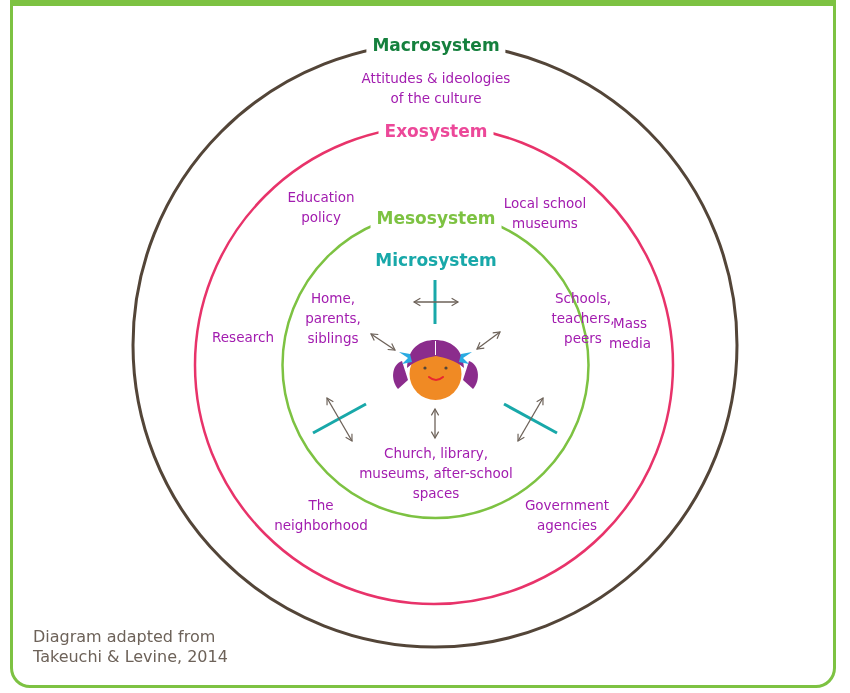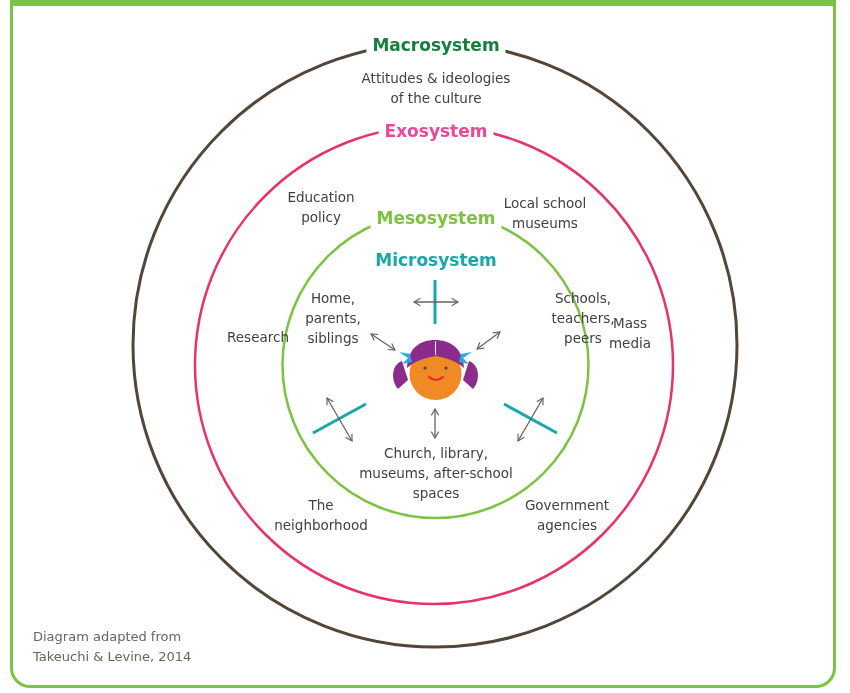--- a/index.html
+++ b/index.html
@@ -2,31 +2,31 @@
 <html><head>
   <meta charset="utf-8">
   <style>
     html, body { margin: 0; padding: 0; background: #ffffff; }
     body { width: 850px; height: 693px; position: relative; overflow: hidden;
            font-family: "DejaVu Sans", "Liberation Sans", sans-serif; }
     #frame { position: absolute; left: 10px; top: 0; width: 826px; height: 688px;
              border: 3px solid #7dc242; border-top: 6px solid #7dc242;
              border-radius: 0 0 20px 20px; box-sizing: border-box; }
     #diagram { position: absolute; left: 0; top: 0; }
-    .lbl { position: absolute; text-align: center; color: #404040; font-size: 13.5px;
+    .lbl { position: absolute; text-align: center; color: #a21caf; font-size: 13.5px;
            line-height: 20px; white-space: nowrap; transform: translateX(-50%); }
     .title { position: absolute; font-weight: bold; white-space: nowrap;
              transform: translateX(-50%); background: #fff; padding: 0 6px;
              font-size: 17px; line-height: 22px; }
     .t-macro { color: #15803d; }
     .t-exo { color: #ec4899; }
     .t-meso { color: #7dc242; }
     .t-micro { color: #18a8a9; }
     #credit { position: absolute; left: 33px; top: 627px; color: #6d6259;
-              font-size: 13px; line-height: 20px; }
+              font-size: 16px; line-height: 20px; }
   </style>
 </head>
 <body>
 
 <div id="frame"></div>
 
 <svg id="diagram" width="850" height="693">
   <circle cx="435" cy="345" r="302" fill="none" stroke="#534538" stroke-width="3"></circle>
   <circle cx="434" cy="365" r="239" fill="none" stroke="#e8336a" stroke-width="2.5"></circle>
   <circle cx="435.5" cy="365" r="153" fill="none" stroke="#7dc242" stroke-width="2.5"></circle>
@@ -74,21 +74,21 @@
 </div>
 
 <div class="lbl" style="left:321px; top:187px;">
   <div>Education</div>
   <div>policy</div>
 </div>
 <div class="lbl" style="left:545px; top:193px;">
   <div>Local school</div>
   <div>museums</div>
 </div>
-<div class="lbl" style="left:258px; top:327px;text-align:right;">
+<div class="lbl" style="left:243px; top:327px;text-align:right;">
   <div>Research</div>
 </div>
 <div class="lbl" style="left:630px; top:313px;">
   <div>Mass</div>
   <div>media</div>
 </div>
 <div class="lbl" style="left:321px; top:495px;">
   <div>The</div>
   <div>neighborhood</div>
 </div>

